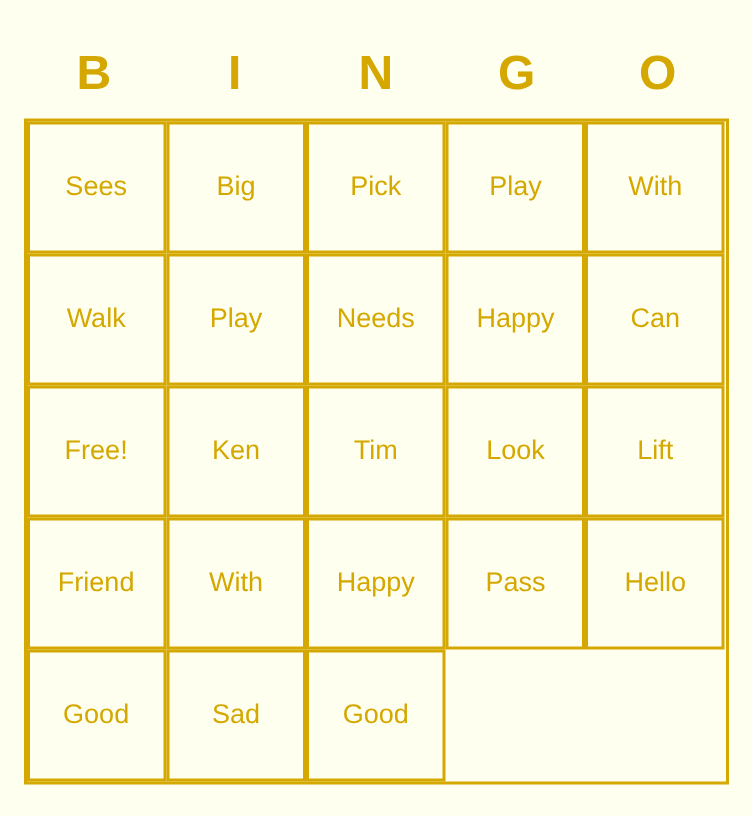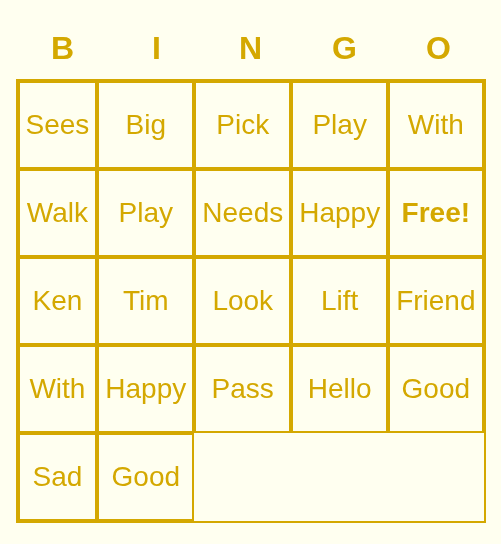--- a/index.html
+++ b/index.html
@@ -40,30 +40,30 @@
     .bingo-grid {
       display: grid;
       grid-template-columns: repeat(5, 1fr);
       border: 2px solid #d4a800;
     }
 
     .bingo-cell {
       border: 2px solid #d4a800;
       text-align: center;
       padding: 14px 6px;
-      font-size: 28px;
+      font-size: 18px;
       color: #d4a800;
       min-height: 88px;
       display: flex;
       align-items: center;
       justify-content: center;
     }
 
     .bingo-cell.free {
-      font-weight: bold;
+      font-weight: normal;
     }
   </style>
 </head>
 <body>
 
 <div class="bingo-card">
   <div class="bingo-header">
     <div class="bingo-header-cell">B</div>
     <div class="bingo-header-cell">I</div>
     <div class="bingo-header-cell">N</div>
@@ -76,20 +76,21 @@
     <div class="bingo-cell">Big</div>
     <div class="bingo-cell">Pick</div>
     <div class="bingo-cell">Play</div>
 
     <div class="bingo-cell">With</div>
     <div class="bingo-cell">Walk</div>
     <div class="bingo-cell">Play</div>
     <div class="bingo-cell">Needs</div>
 
     <div class="bingo-cell">Happy</div>
+    <div class="bingo-cell">Can</div>
     <div class="bingo-cell free">Free!</div>
     <div class="bingo-cell">Ken</div>
     <div class="bingo-cell">Tim</div>
 
     <div class="bingo-cell">Look</div>
     <div class="bingo-cell">Lift</div>
     <div class="bingo-cell">Friend</div>
     <div class="bingo-cell">With</div>
     <div class="bingo-cell">Happy</div>
 

